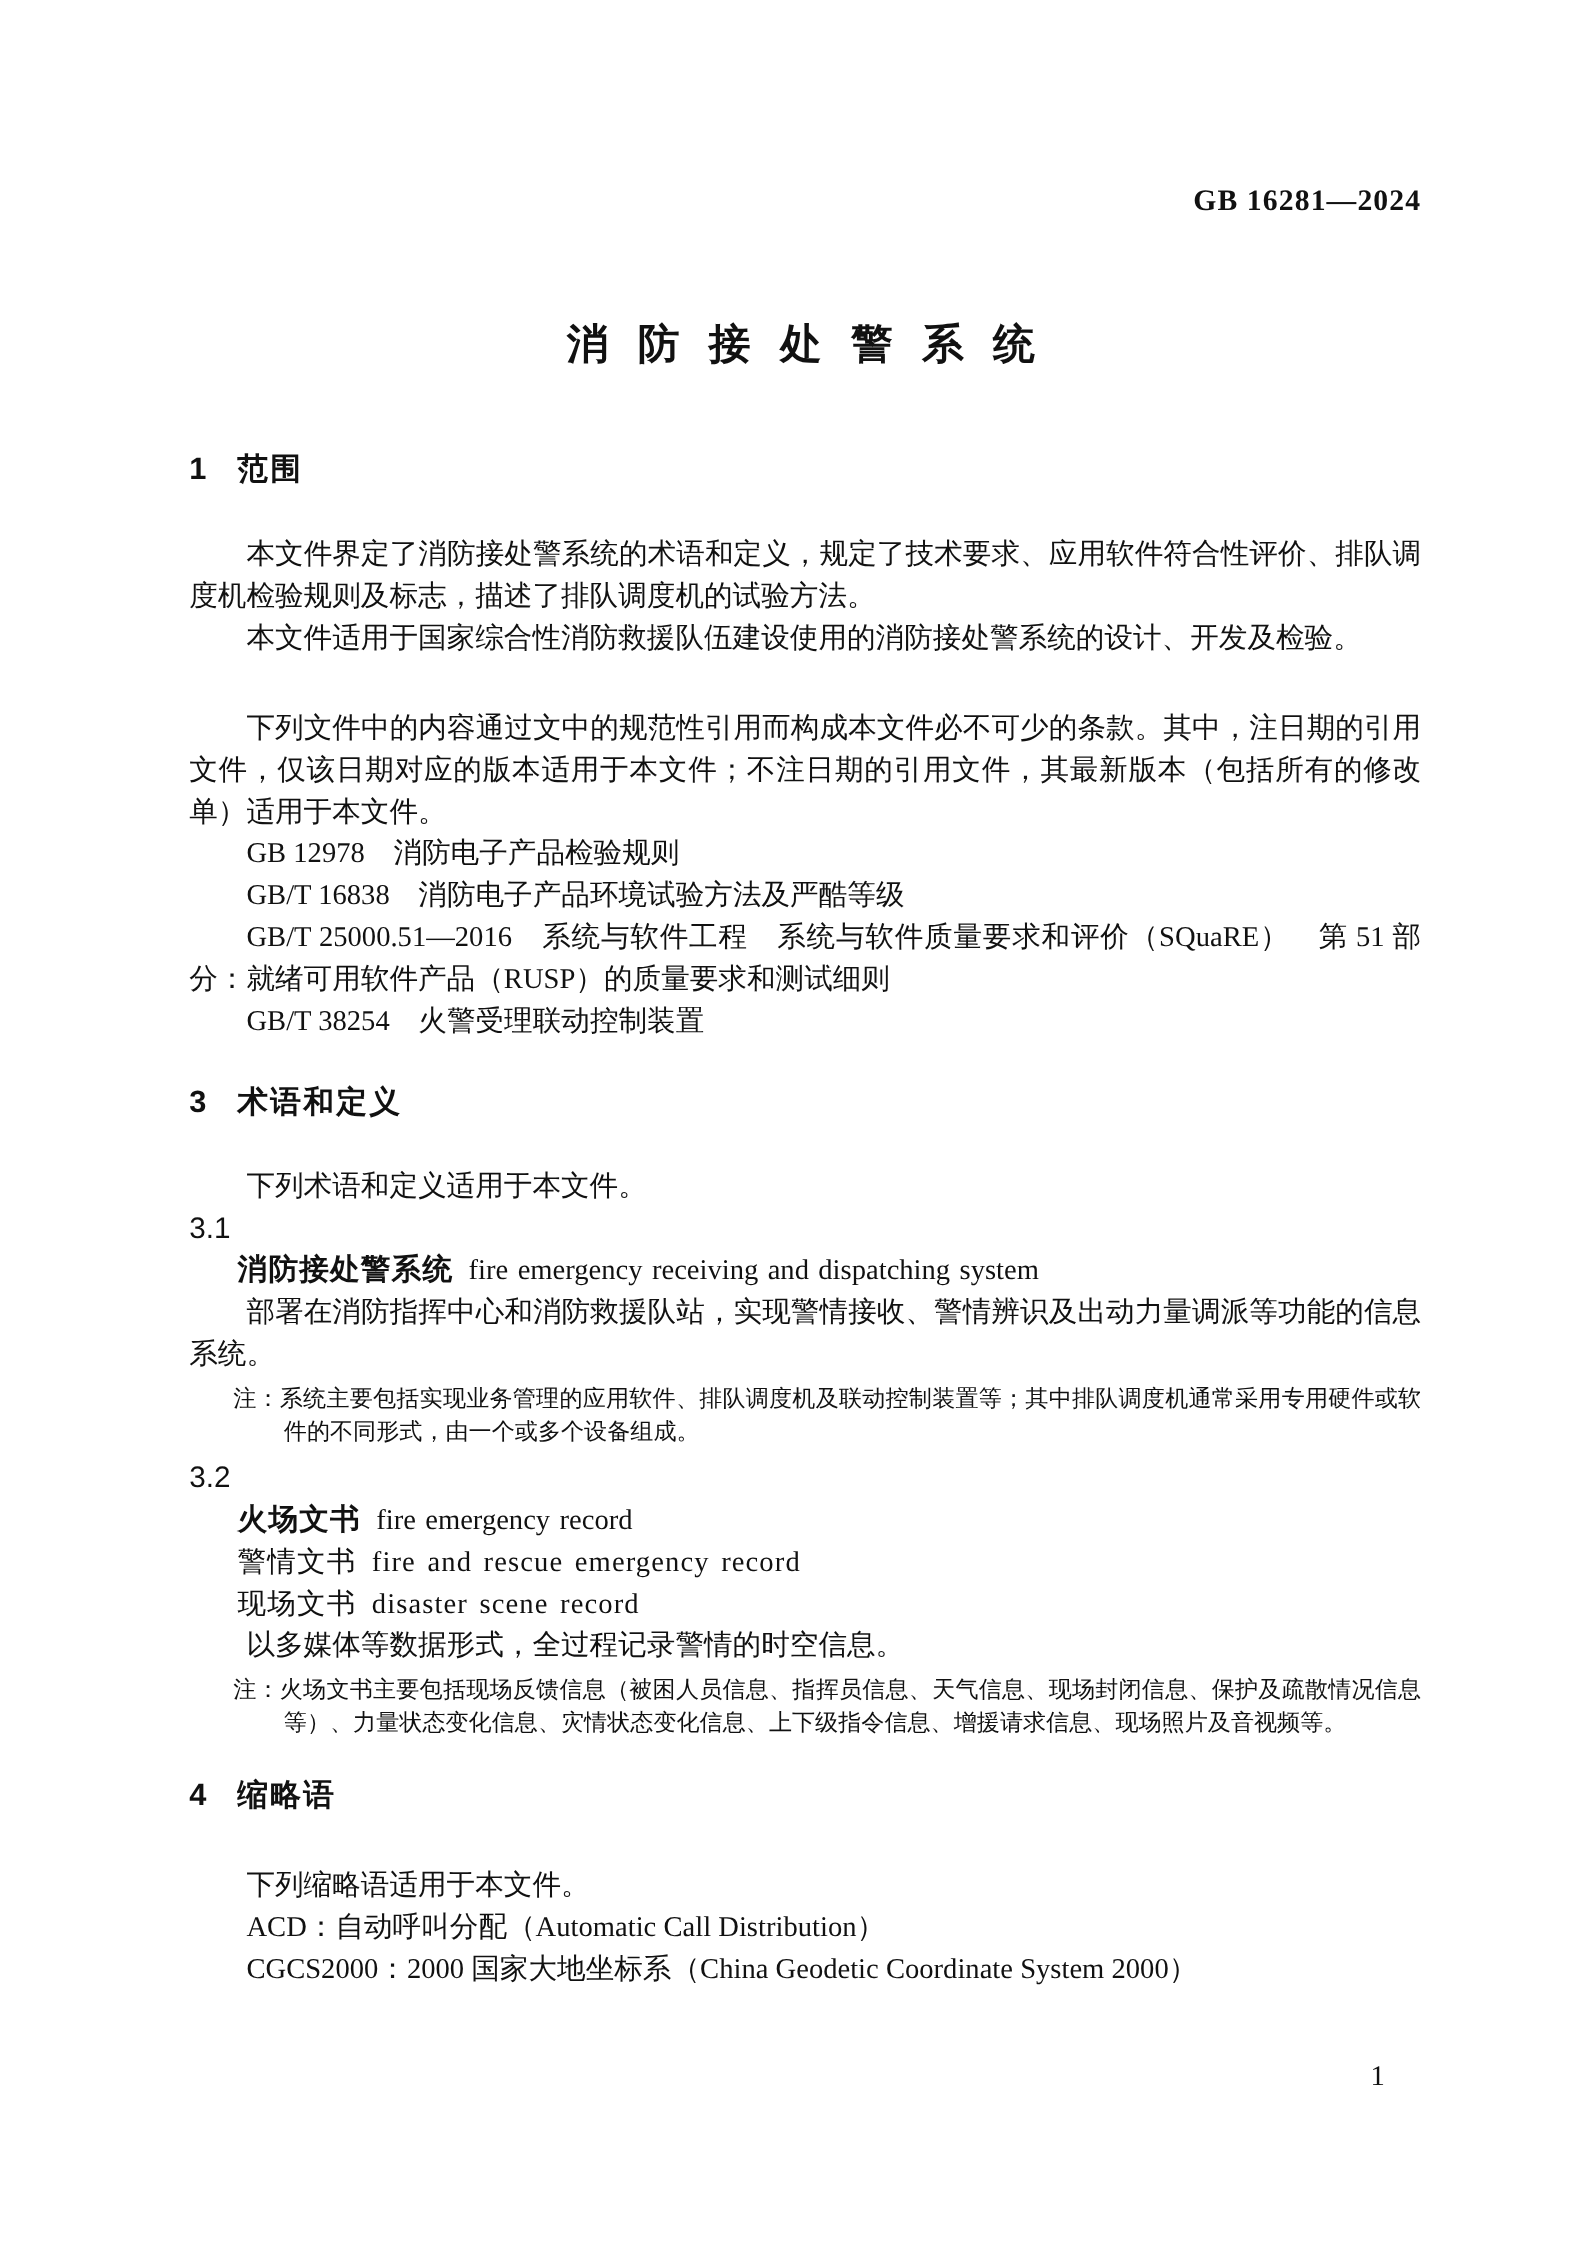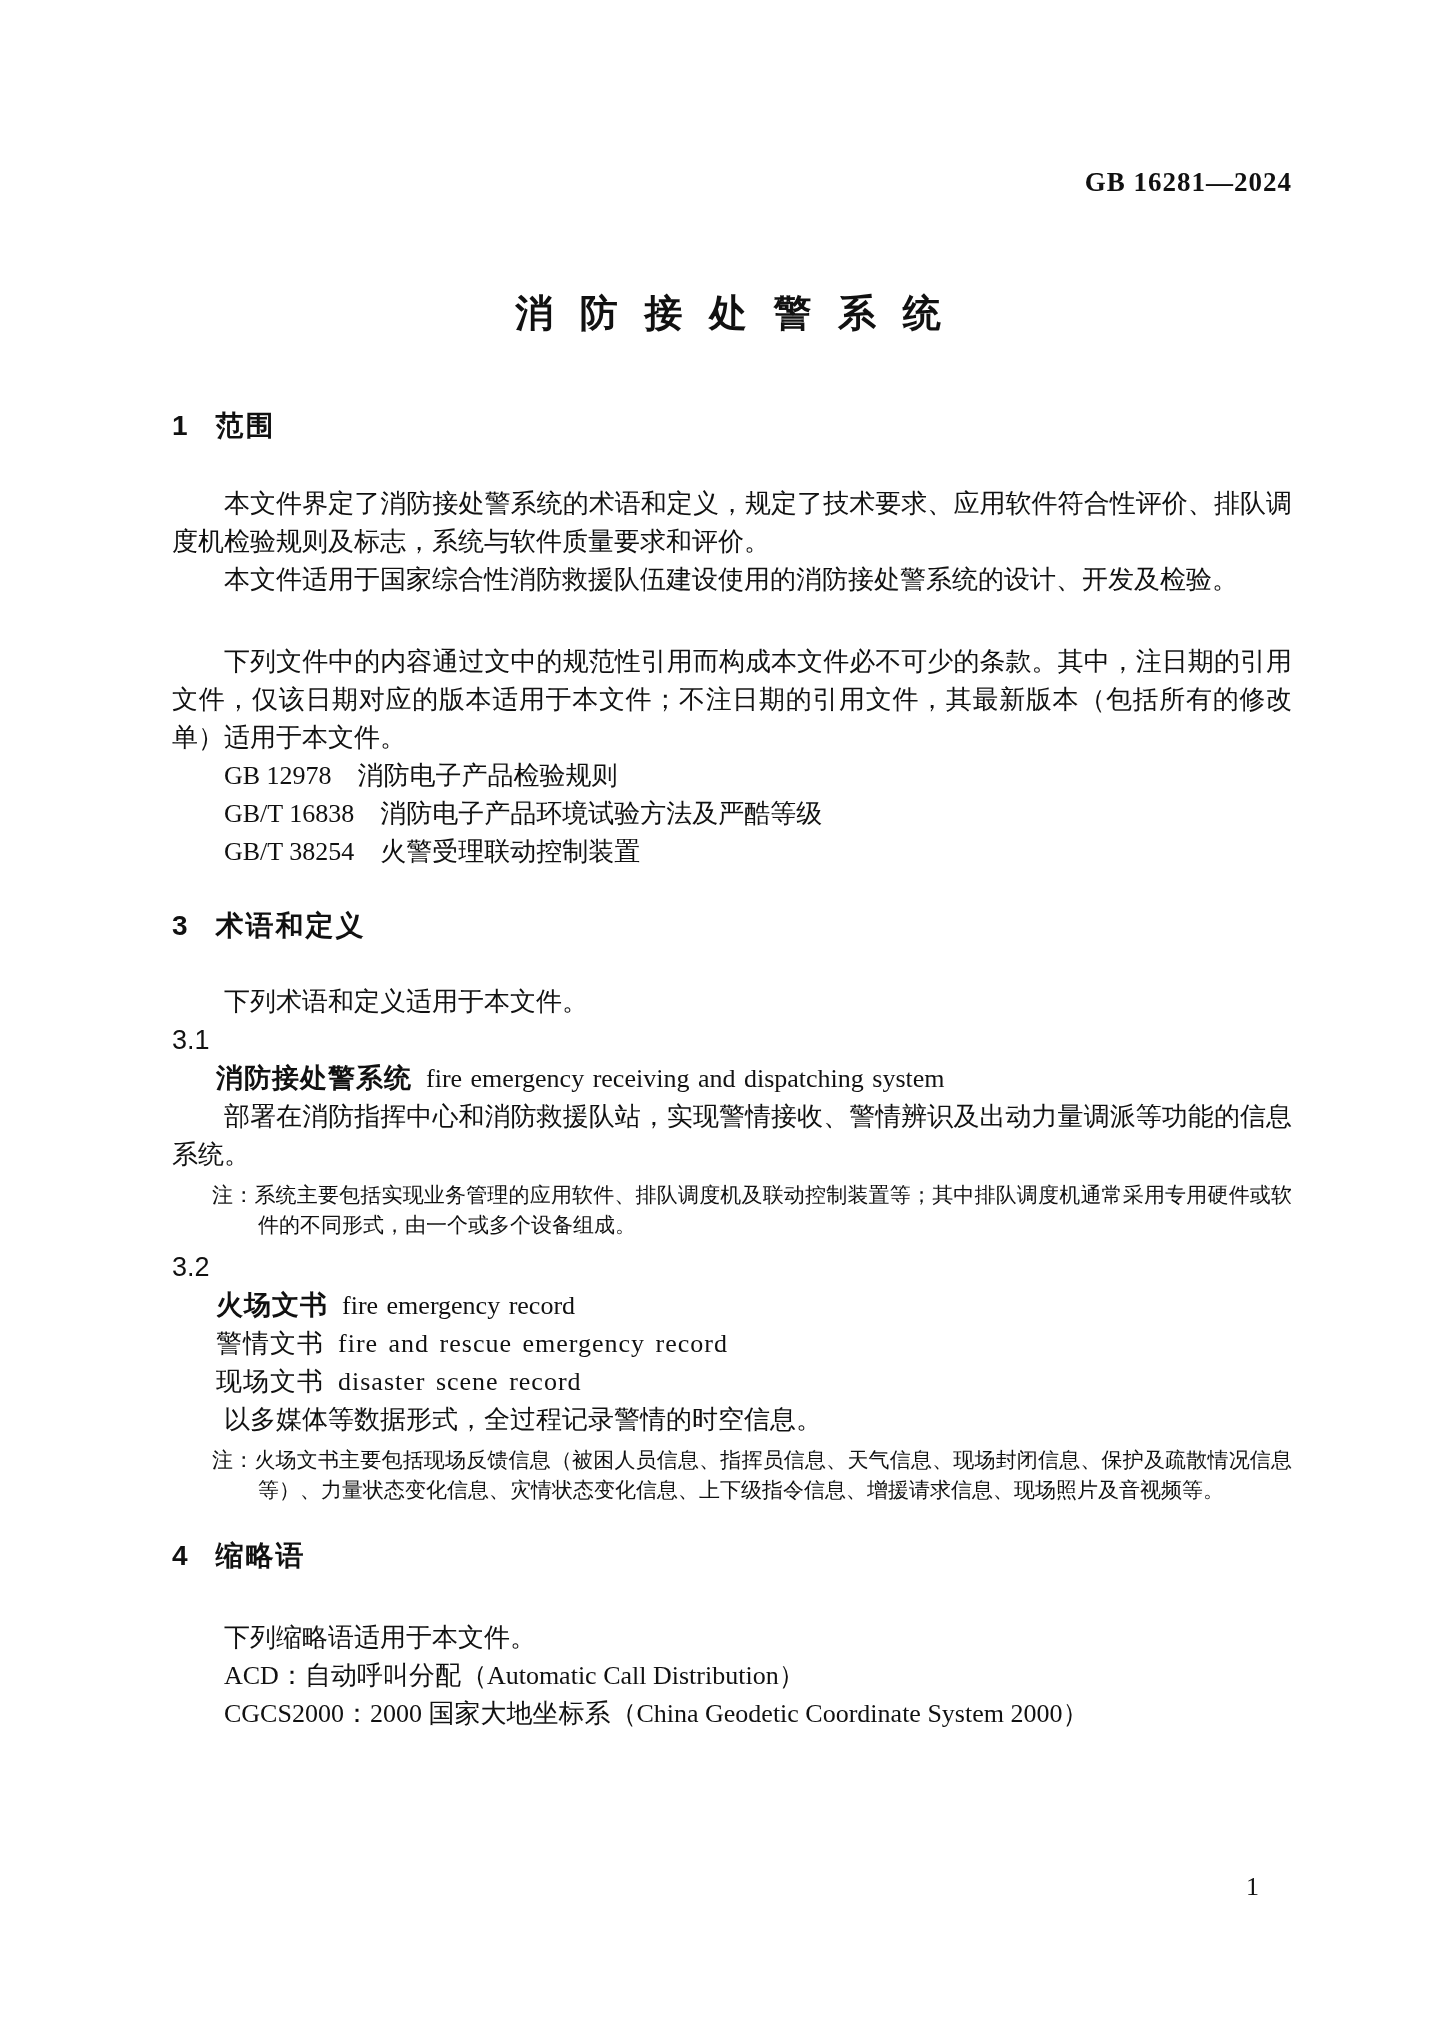--- a/index.html
+++ b/index.html
@@ -124,26 +124,27 @@
 <div class="page">
   <div class="content">
 
     <div class="doc-number">GB 16281—2024</div>
 
     <div class="doc-title">消 防 接 处 警 系 统</div>
 
     <h2 class="sec s1">
       <span>1</span><span class="sec-title">范围</span>
     </h2>
-    <p class="body-p mt-p1">本文件界定了消防接处警系统的术语和定义，规定了技术要求、应用软件符合性评价、排队调度机检验规则及标志，系统与软件质量要求和评价。</p>
+    <p class="body-p mt-p1">本文件界定了消防接处警系统的术语和定义，规定了技术要求、应用软件符合性评价、排队调度机检验规则及标志，描述了排队调度机的试验方法。</p>
     <p class="body-p">本文件适用于国家综合性消防救援队伍建设使用的消防接处警系统的设计、开发及检验。</p>
 
     <p class="body-p mt-intro2">下列文件中的内容通过文中的规范性引用而构成本文件必不可少的条款。其中，注日期的引用文件，仅该日期对应的版本适用于本文件；不注日期的引用文件，其最新版本（包括所有的修改单）适用于本文件。</p>
     <p class="body-p">GB 12978　消防电子产品检验规则</p>
     <p class="body-p">GB/T 16838　消防电子产品环境试验方法及严酷等级</p>
+    <p class="body-p">GB/T 25000.51—2016　系统与软件工程　系统与软件质量要求和评价（SQuaRE）　第 51 部分：就绪可用软件产品（RUSP）的质量要求和测试细则</p>
     <p class="body-p">GB/T 38254　火警受理联动控制装置</p>
 
     <h2 class="sec s3">
       <span>3</span><span class="sec-title">术语和定义</span>
     </h2>
     <p class="body-p mt-intro3">下列术语和定义适用于本文件。</p>
 
     <p class="clause-num">3.1</p>
     <p class="term-row">
       <span class="term-zh-bold">消防接处警系统</span><span class="term-en-bold">fire emergency receiving and dispatching system</span>

